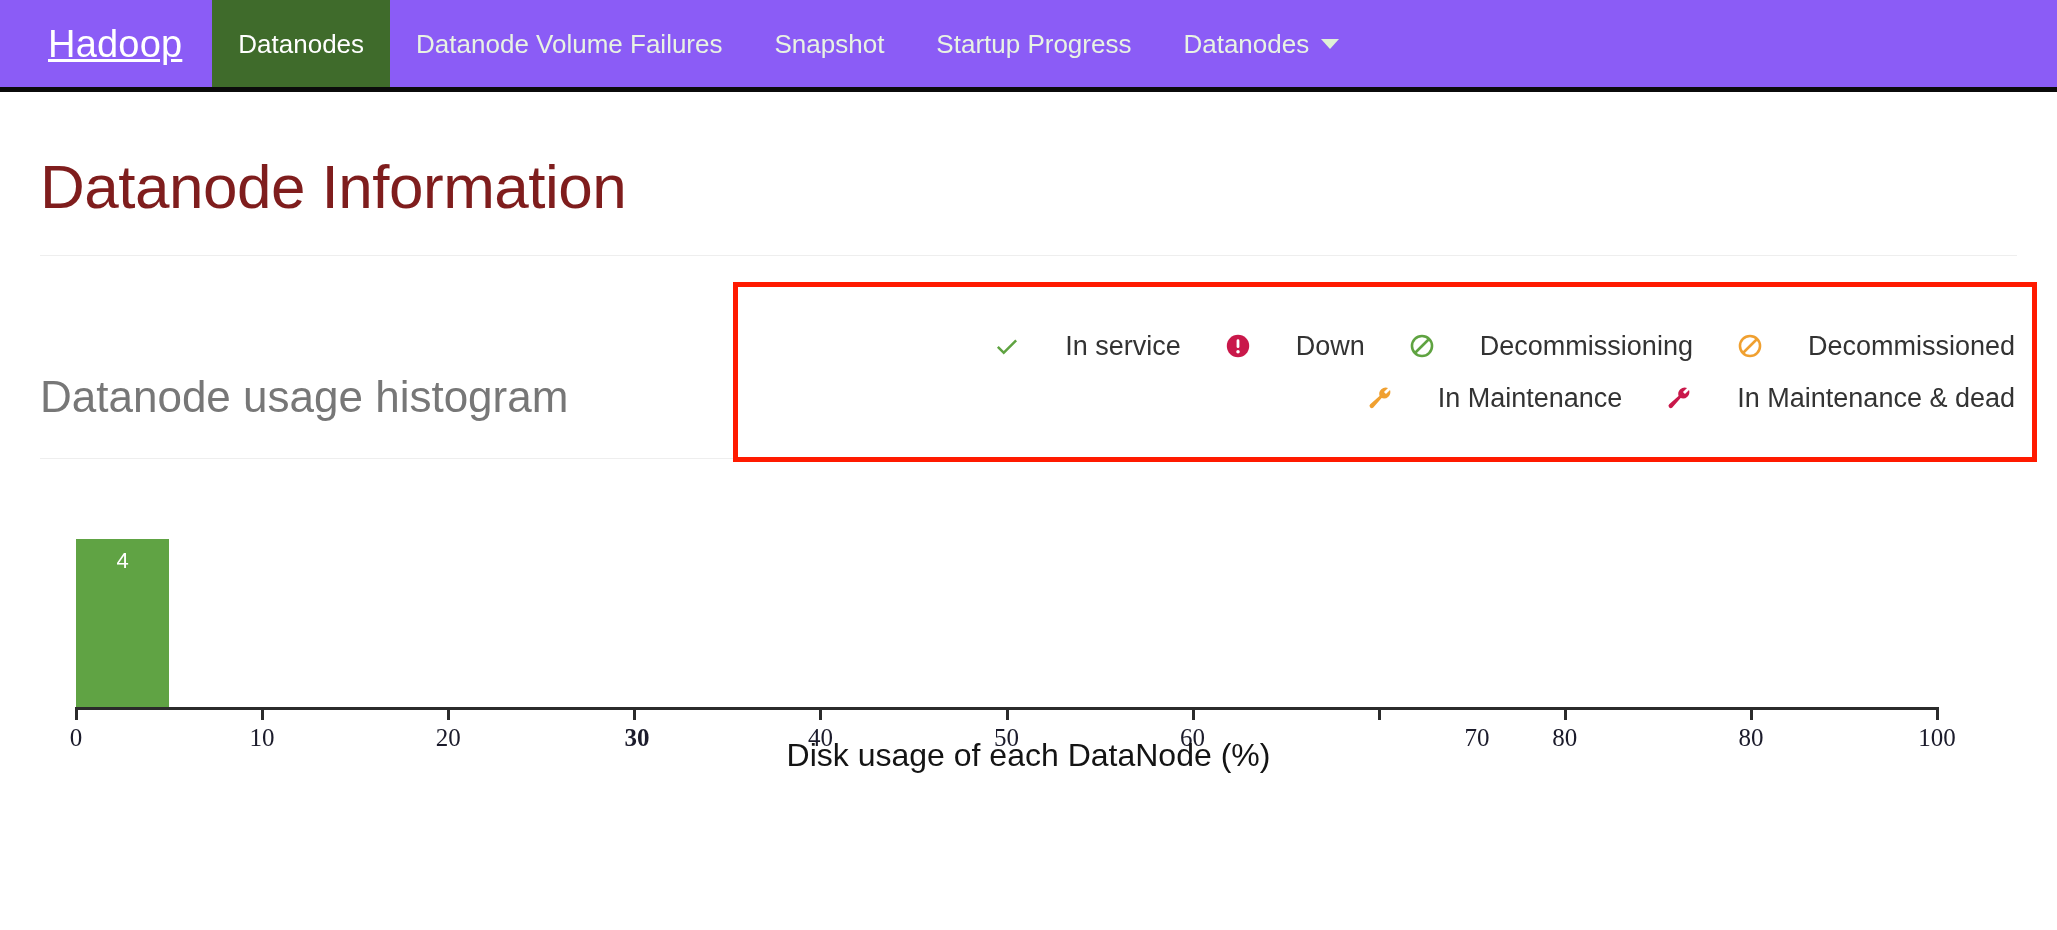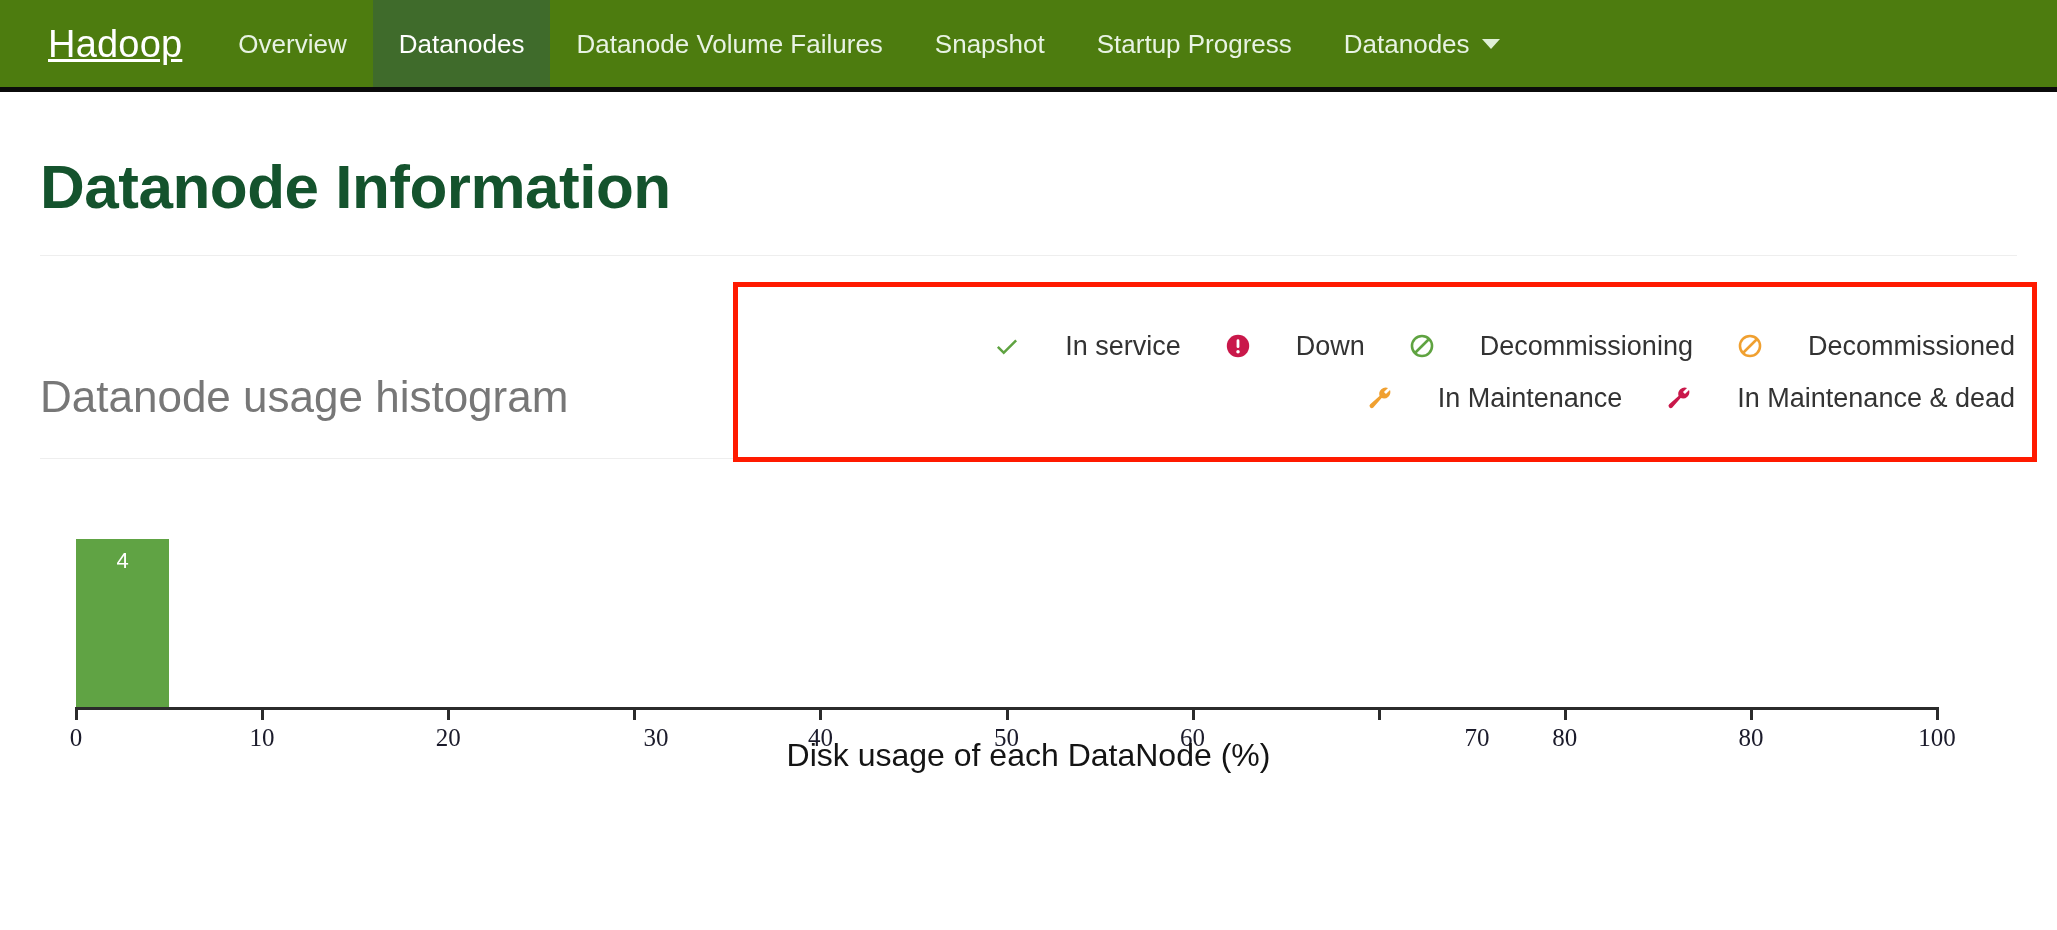--- a/index.html
+++ b/index.html
@@ -9,21 +9,21 @@
     background: #ffffff;
     font-family: "Liberation Sans", sans-serif;
     overflow: hidden;
   }
 
   
   .navbar {
     position: relative;
     width: 2057px;
     height: 92px;
-    background: #4d7c0f;
+    background: #8b5cf6;
     border-bottom: 5px solid #0b0b0b;
     display: flex;
     align-items: stretch;
     padding-left: 40px;
   }
   .brand {
     display: flex; align-items: center;
     color: #ffffff;
     font-size: 38px;
     font-weight: 400;
@@ -58,22 +58,22 @@
   
   .container {
     position: relative;
     padding: 0 40px;
   }
 
   .page-title {
     margin: 0;
     padding-top: 62px;
     font-size: 62px;
-    font-weight: 700;
-    color: #14532d;
+    font-weight: 400;
+    color: #7f1d1d;
     line-height: 1.05;
     letter-spacing: -0.5px;
   }
 
   .rule {
     height: 1px;
     background: #eeeeee;
     border: 0;
     margin: 0;
   }
@@ -199,23 +199,20 @@
     white-space: nowrap;
     line-height: 1;
   }
 </style>
 </head>
 <body>
 
 <div class="navbar">
   <a class="brand" href="#">Hadoop</a>
   <div class="nav-links">
-    <a class="nav-link" href="#">
-        <span>Overview</span>
-      </a>
     <a class="nav-link active" href="#">
         <span>Datanodes</span>
       </a>
     <a class="nav-link" href="#">
         <span>Datanode Volume Failures</span>
       </a>
     <a class="nav-link" href="#">
         <span>Snapshot</span>
       </a>
     <a class="nav-link" href="#">
@@ -244,21 +241,21 @@
       </div>
     <div class="axis-line"></div>
     <div id="ticks">
         <div class="tick" style="left: 35px;"></div>
         <div class="tick-label" style="left: 36px;">0</div>
         <div class="tick" style="left: 221.1px;"></div>
         <div class="tick-label" style="left: 222.1px;">10</div>
         <div class="tick" style="left: 407.2px;"></div>
         <div class="tick-label" style="left: 408.2px;">20</div>
         <div class="tick" style="left: 593.3px;"></div>
-        <div class="tick-label" style="left: 616px;">30</div>
+        <div class="tick-label" style="left: 597px; font-weight: bold;">30</div>
         <div class="tick" style="left: 779.4px;"></div>
         <div class="tick-label" style="left: 780.4px;">40</div>
         <div class="tick" style="left: 965.5px;"></div>
         <div class="tick-label" style="left: 966.5px;">50</div>
         <div class="tick" style="left: 1151.6px;"></div>
         <div class="tick-label" style="left: 1152.6px; text-align: center;">60</div>
         <div class="tick" style="left: 1337.7px;"></div>
         <div class="tick-label" style="left: 1410px; margin-left: 27px;">70</div>
         <div class="tick" style="left: 1523.8px;"></div>
         <div class="tick-label" style="left: 1524.8px;">80</div>

